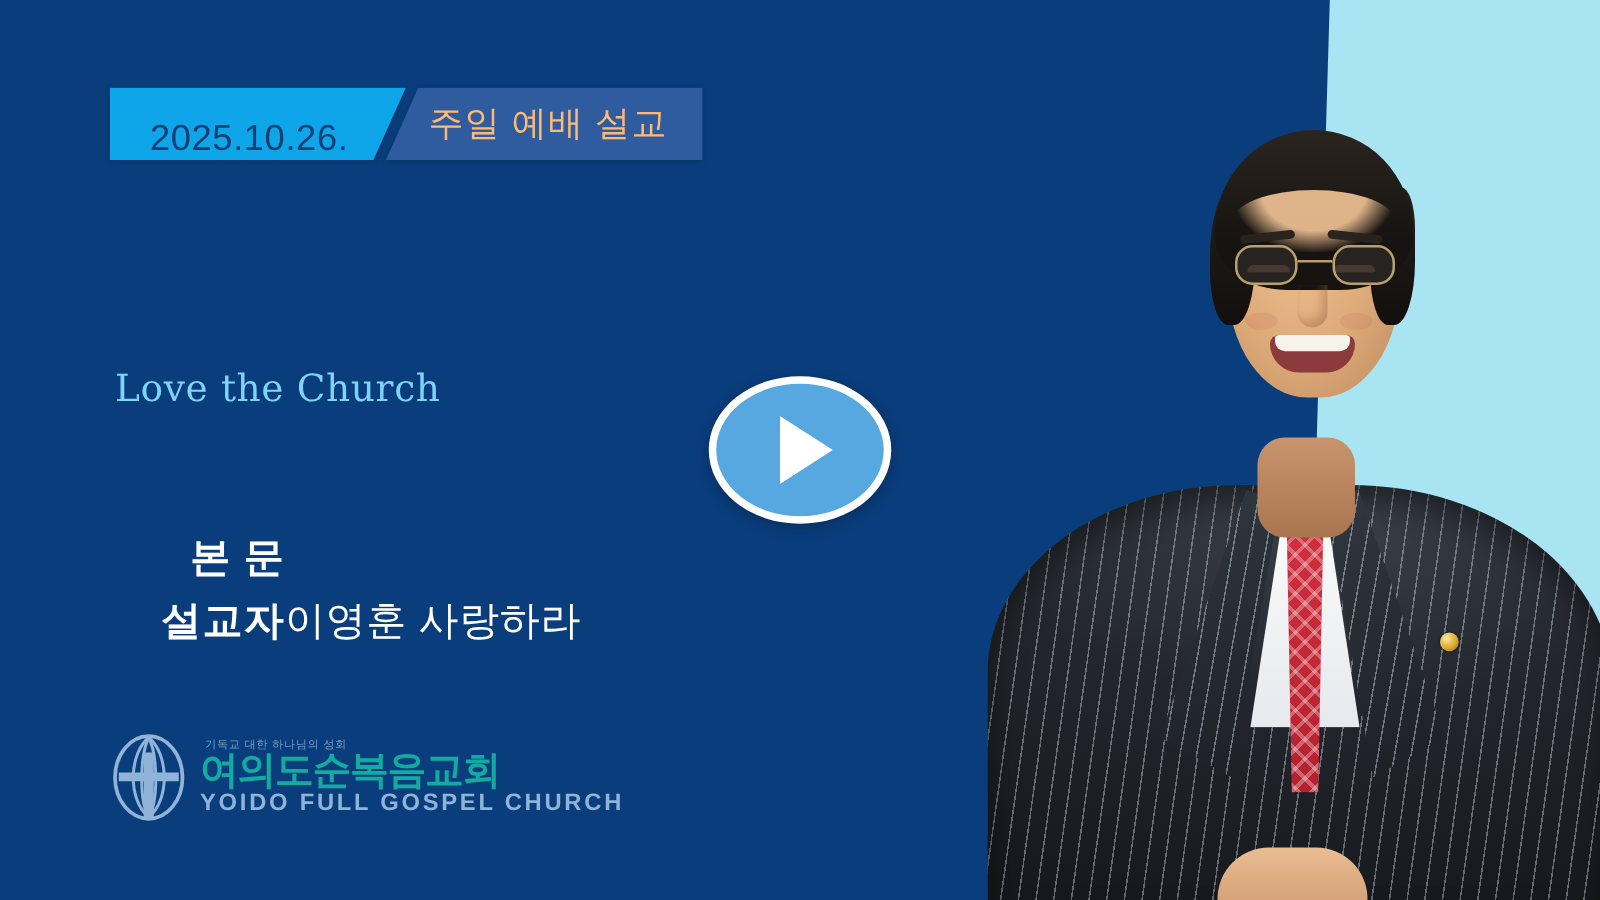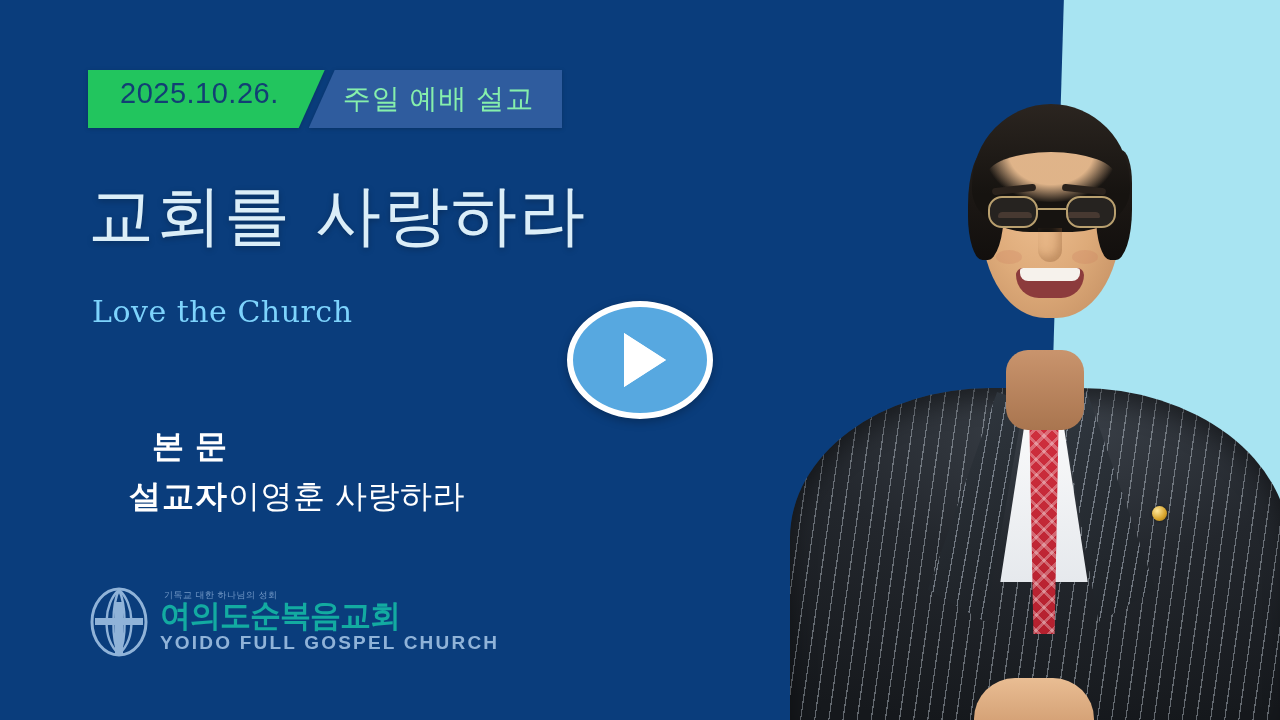--- a/index.html
+++ b/index.html
@@ -31,44 +31,44 @@
   .badge {
     position:absolute;
     left:88px; top:70px;
     height:58px;
     display:flex;
     align-items:stretch;
     filter: drop-shadow(0 1px 2px rgba(0,0,0,.18));
   }
   .badge-date {
     position:relative;
-    background:#22c55e;
-    padding:0 34px 12px 32px;
-    display:flex; align-items:center;
+    background:#0ea5e9;
+    padding:0 34px 0 32px;
+    display:flex; align-items:flex-end;
     margin-right:-16px;
     clip-path: polygon(0 0, 100% 0, calc(100% - 26px) 100%, 0 100%);
     padding-right:46px;
   }
   .badge-date span {
     font-size:29px;
     letter-spacing:.5px;
     color:#123f74;
     font-weight:400;
     white-space:nowrap;
   }
   .badge-kind {
     position:relative;
     background:#2f5c9e;
     display:flex; align-items:center;
     padding:0 28px 0 34px;
     clip-path: polygon(26px 0, 100% 0, 100% 100%, 0 100%);
   }
   .badge-kind span {
     font-size:28px;
-    color:#86efac;
+    color:#fdba74;
     font-weight:500;
     letter-spacing:1px;
     white-space:nowrap;
     text-align:right;
   }
 
   
   .title-ko {
     position:absolute;
     left:88px; top:180px;
@@ -409,21 +409,20 @@
 
   <div class="badge">
     <div class="badge-date">
       <span>2025.10.26.</span>
     </div>
     <div class="badge-kind">
       <span>주일 예배 설교</span>
     </div>
   </div>
 
-  <div class="title-ko">교회를 사랑하라</div>
   <div class="title-en">Love the Church</div>
 
   <button class="play-btn" aria-label="재생">
     <span class="play-ring">
       <span class="play-tri"></span>
     </span>
   </button>
 
   <div class="info">
     <div class="info-row">

